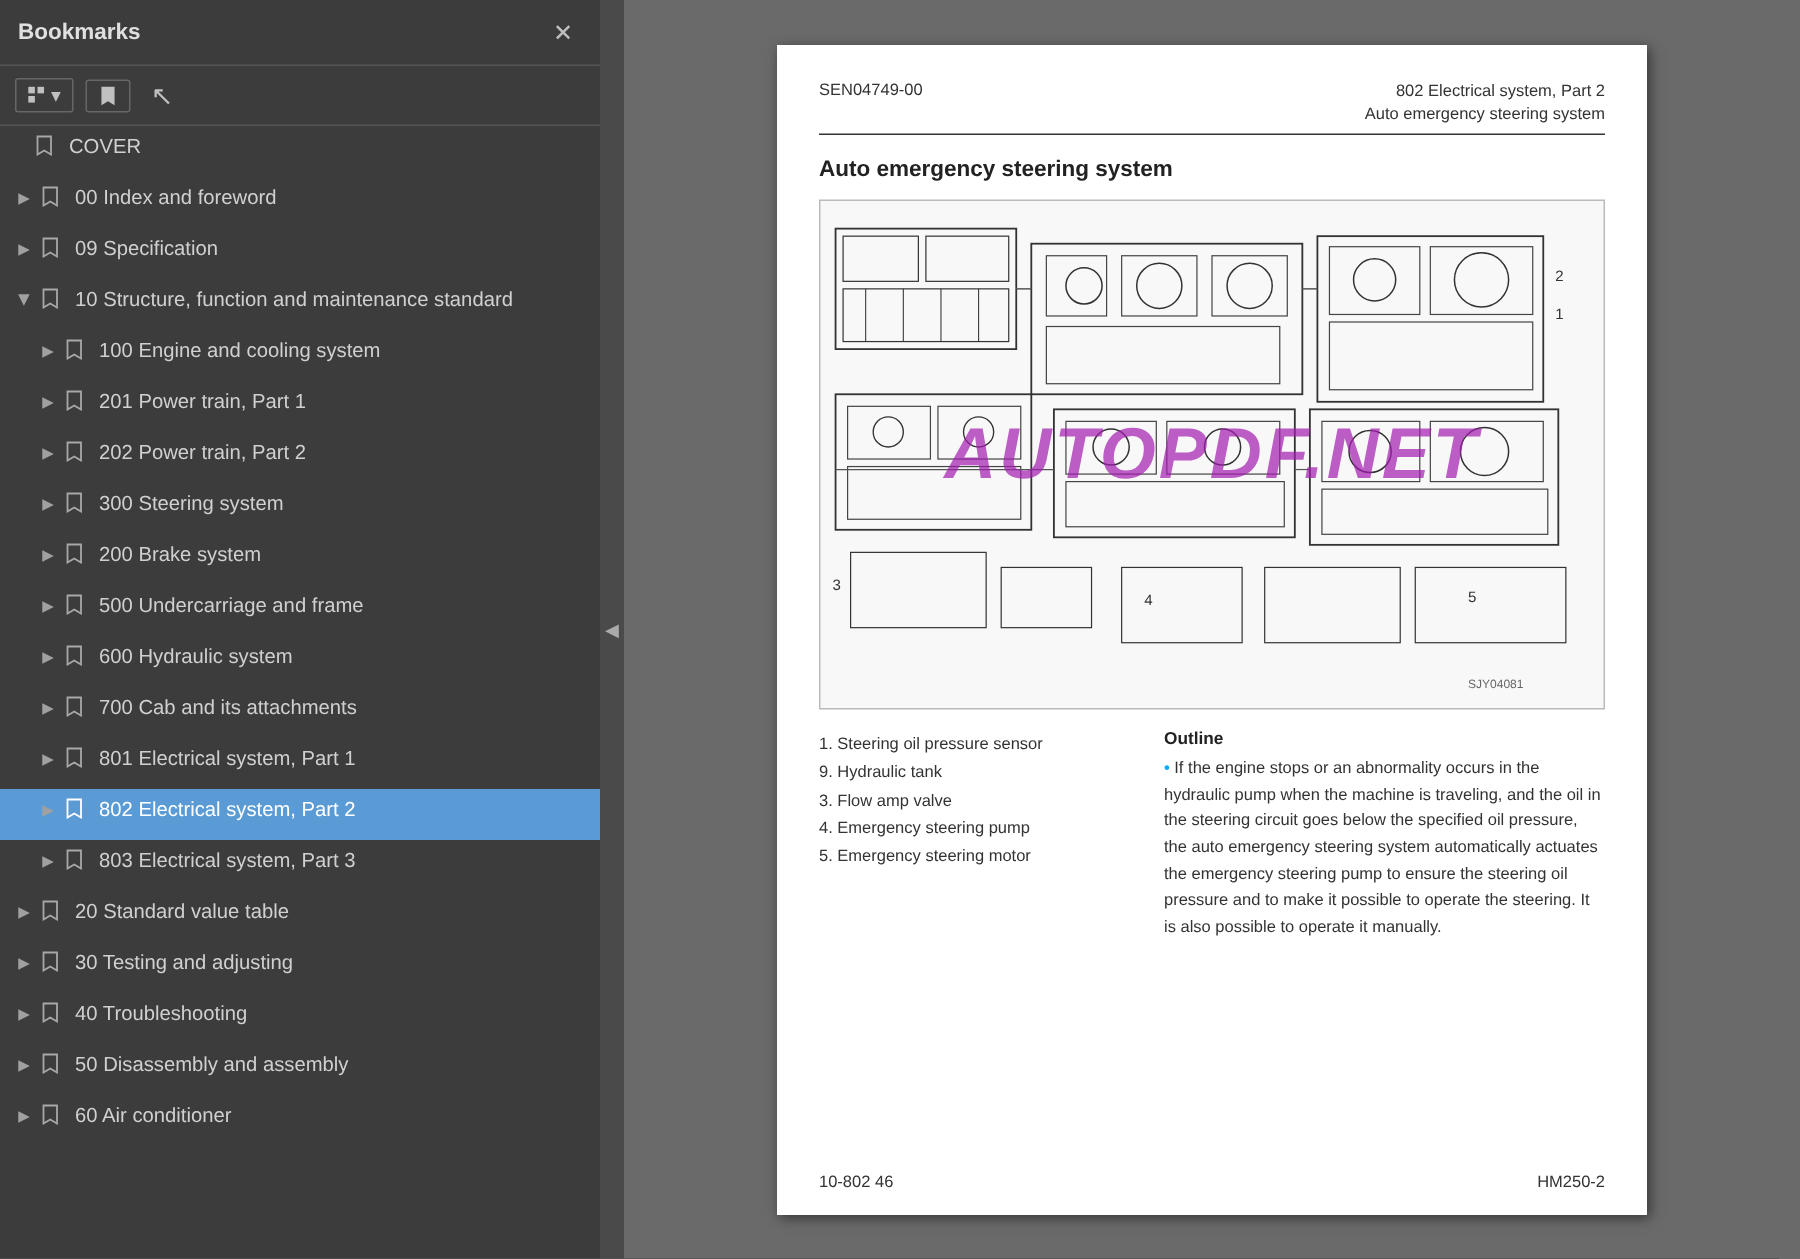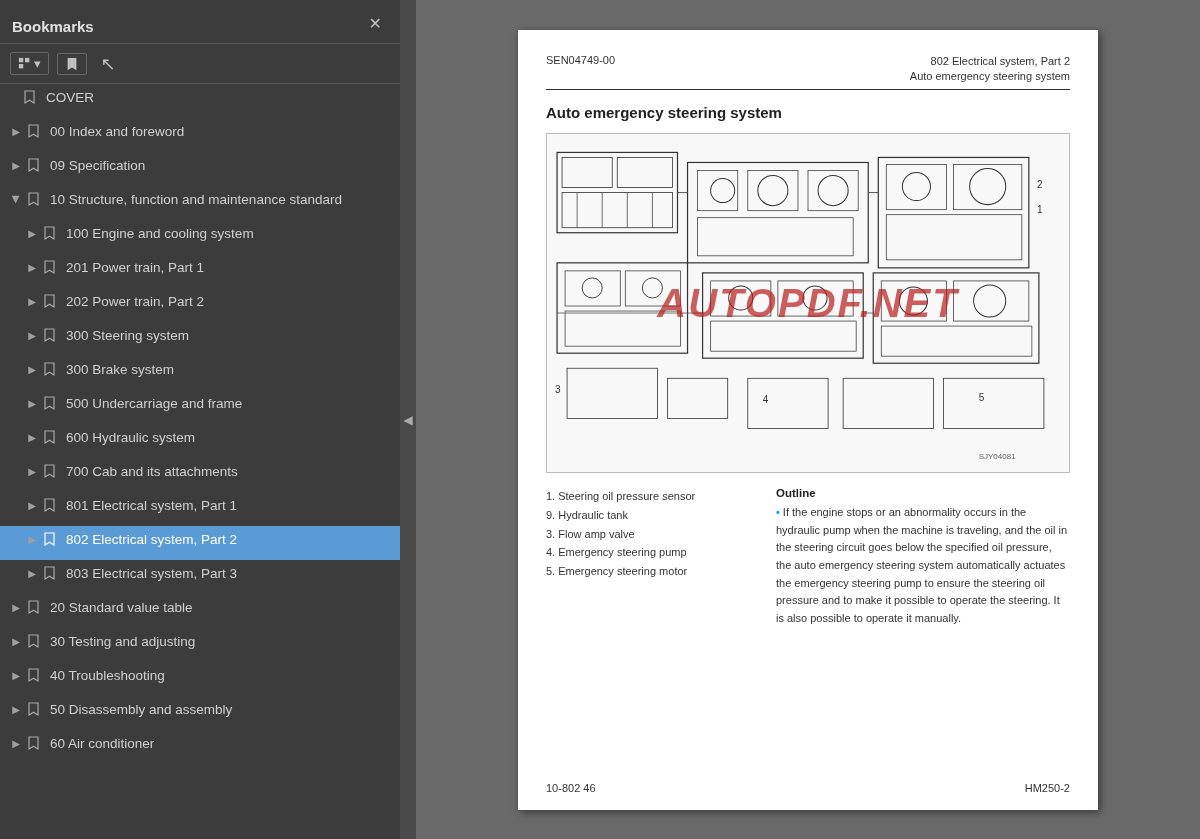--- a/index.html
+++ b/index.html
@@ -18,21 +18,21 @@
       min-width: 400px;
       background: #3c3c3c;
       display: flex;
       flex-direction: column;
       height: 839px;
       color: #d4d4d4;
     }
 
     .sidebar-header {
       display: flex;
-      align-items: flex-end;
+      align-items: center;
       justify-content: space-between;
       padding: 8px 12px;
       background: #3c3c3c;
       border-bottom: 1px solid #555;
       min-height: 44px;
     }
 
     .sidebar-title {
       font-size: 15px;
       font-weight: 600;
@@ -235,23 +235,23 @@
       justify-content: center;
       position: relative;
       margin-bottom: 14px;
     }
 
     .watermark {
       position: absolute;
       top: 50%;
       left: 50%;
       transform: translate(-50%, -50%);
-      font-size: 40px;
+      font-size: 48px;
       font-weight: 900;
-      color: #b91c1c;
+      color: #a21caf;
       opacity: 0.7;
       letter-spacing: 2px;
       white-space: nowrap;
       z-index: 10;
       font-style: italic;
     }
 
     
     .diagram-svg {
       width: 100%;
@@ -406,21 +406,21 @@
     </span>
         <span class="bookmark-text">300 Steering system</span>
       </div>
       <div class="bookmark-item level-1">
         <span class="expand-arrow">▶</span>
         <span class="bookmark-icon">
       <svg width="11" height="14" viewBox="0 0 11 14" fill="none">
         <path d="M1 1h9v12l-4.5-2.7L1 13z" stroke="#a8a8a8" stroke-width="1.2" fill="none"></path>
       </svg>
     </span>
-        <span class="bookmark-text">300 Brake system</span>
+        <span class="bookmark-text">200 Brake system</span>
       </div>
       <div class="bookmark-item level-1">
         <span class="expand-arrow">▶</span>
         <span class="bookmark-icon">
       <svg width="11" height="14" viewBox="0 0 11 14" fill="none">
         <path d="M1 1h9v12l-4.5-2.7L1 13z" stroke="#a8a8a8" stroke-width="1.2" fill="none"></path>
       </svg>
     </span>
         <span class="bookmark-text">500 Undercarriage and frame</span>
       </div>

